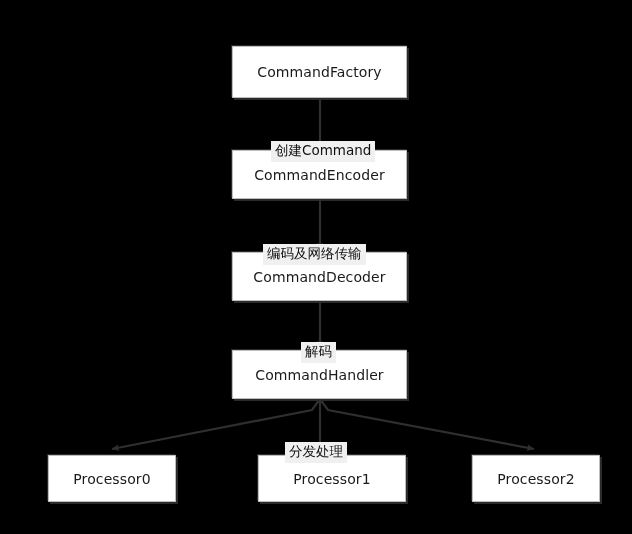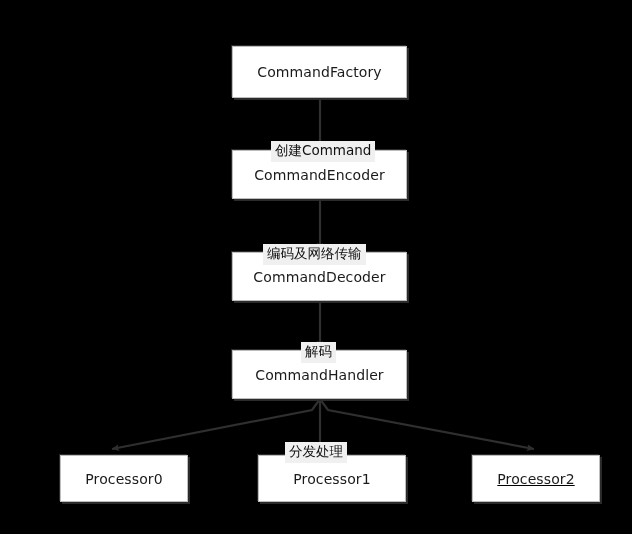--- a/index.html
+++ b/index.html
@@ -87,29 +87,29 @@
   </div>
 
   <div class="node" style="left:232px; top:252px; width:175px; height:49px;justify-content:center;">
     <span class="node-label">CommandDecoder</span>
   </div>
 
   <div class="node" style="left:232px; top:350px; width:175px; height:49px;">
     <span class="node-label">CommandHandler</span>
   </div>
 
-  <div class="node" style="left:48px; top:455px; width:128px; height:47px;margin-left:12px;">
+  <div class="node" style="left:48px; top:455px; width:128px; height:47px;">
     <span class="node-label">Processor0</span>
   </div>
 
   <div class="node" style="left:258px; top:455px; width:148px; height:47px;">
     <span class="node-label">Processor1</span>
   </div>
 
-  <div class="node" style="left:472px; top:455px; width:128px; height:47px;text-decoration:underline;">
+  <div class="node" style="left:472px; top:455px; width:128px; height:47px;">
     <span class="node-label">Processor2</span>
   </div>
 
   <div class="edge-label" style="left:271px; top:113px;">创建Command</div>
 
   <div class="edge-label" style="left:263px; top:216px;">编码及网络传输</div>
 
   <div class="edge-label" style="left:301px; top:314px;">解码</div>
 
   <div class="edge-label" style="left:285px; top:414px;">分发处理</div>

